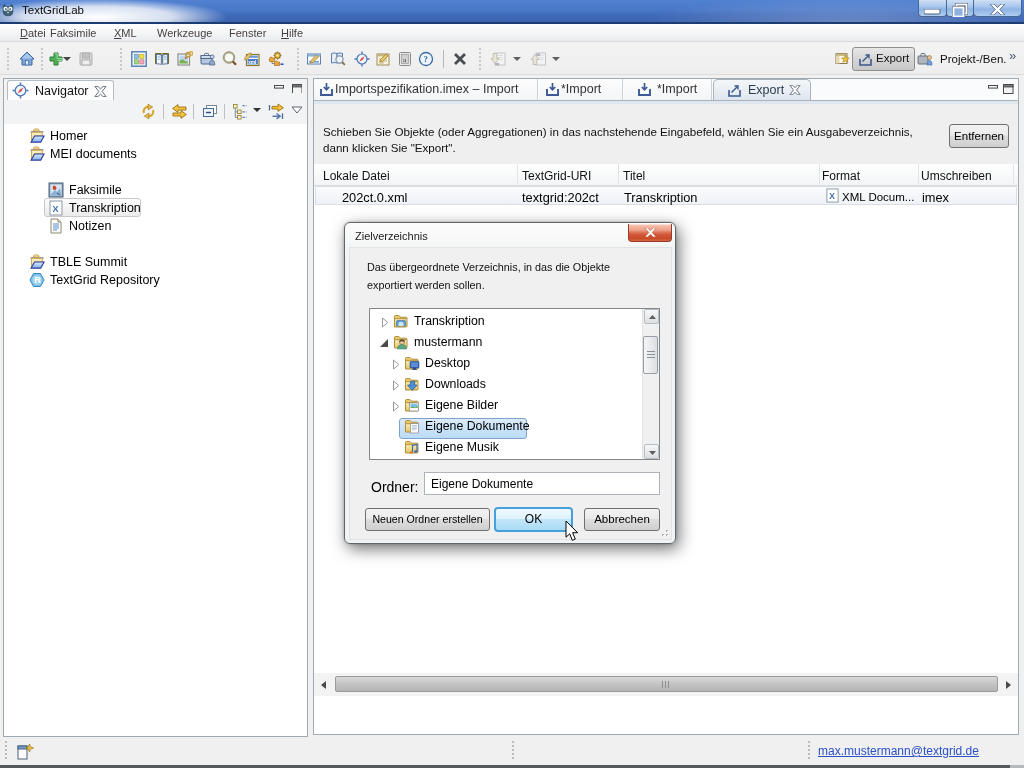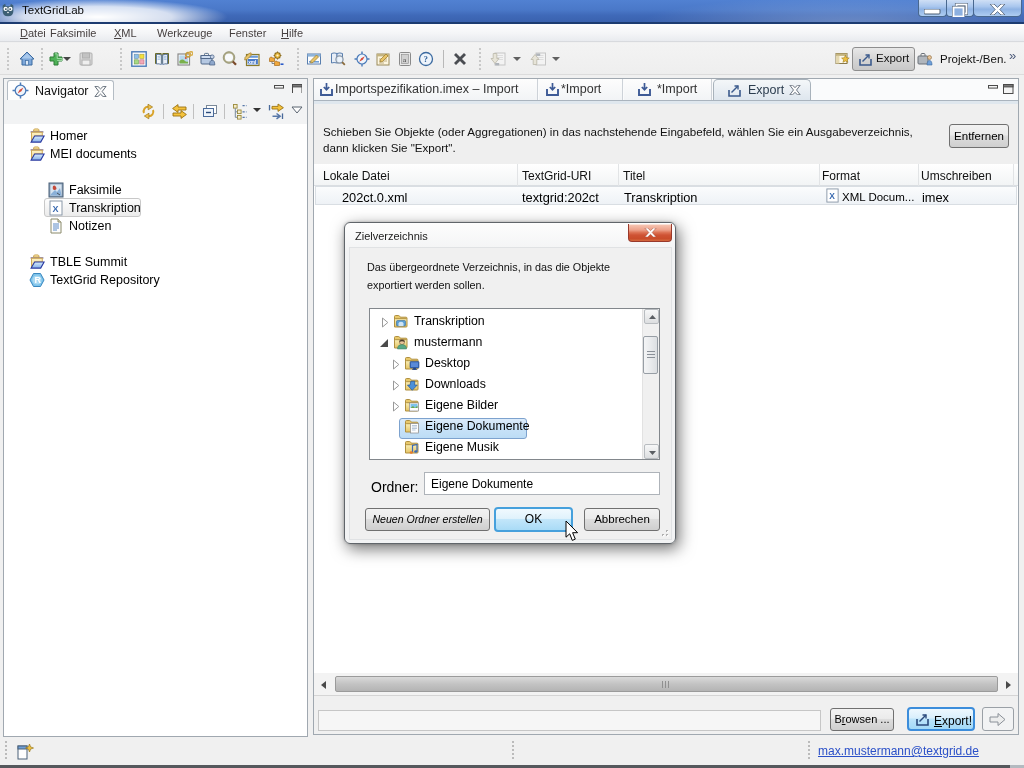--- a/index.html
+++ b/index.html
@@ -106,21 +106,21 @@
 #dlg-sel { position:absolute; left:29px; top:109px; width:128px; height:21px; border:1px solid #7da2ce; border-radius:3px;
   background:linear-gradient(180deg,#dcebfa,#c8e2f8 50%,#bcdcf5); }
 #dlg-scroll { position:absolute; right:0; top:0; width:17px; height:150px; background:#f0f0f0; border-left:1px solid #e2e2e2; }
 .sbtn { position:absolute; left:1px; width:15px; height:15px; border:1px solid #b8bcc0; border-radius:2px; background:linear-gradient(180deg,#f6f7f8,#eaebec 50%,#dcdee0); }
 #dlg-thumb { position:absolute; left:0px; top:27px; width:15px; height:38px; border:1px solid #979ea5; border-radius:2px;
   background:linear-gradient(90deg,#f4f5f6,#e9ebed 50%,#dcdfe2); }
 #dlg-ordner-lbl { position:absolute; left:21px; top:231px; font-size:14px; }
 #dlg-ordner { position:absolute; left:74px; top:224px; width:236px; height:23px; background:#fff; border:1px solid #aeb3b9; }
 #dlg-ordner span { position:absolute; left:6px; top:4px; font-size:12px; }
 .dbtn { position:absolute; top:260px; height:23px; line-height:21px; white-space:nowrap; }
-#dbtn-neu { left:15px; width:125px; font-size:10.6px;font-style:italic; }
+#dbtn-neu { left:15px; width:125px; font-size:10.6px; }
 #dbtn-ok { position:absolute; left:144px; top:259px; width:79px; height:25px; border:2px solid #46a0dc; border-radius:4px; line-height:21px; text-align:center; font-size:12px;
   background:linear-gradient(180deg,#f0f9fe,#e0f2fc 45%,#c2e6fa 50%,#a9dbf6); }
 #dbtn-abb { left:234px; width:76px; font-size:11.5px; }
 </style>
 </head>
 <body>
 
 <svg width="0" height="0" style="position:absolute">
 <defs>
 <g id="fold">
@@ -547,37 +547,20 @@
     <span class="td" style="left:606px">imex</span>
   </div>
   <div id="ed-white"></div>
   <div id="ed-hscroll">
     <div class="hs-arrow" style="left:7px;border-right:5px solid #4a4a4a"></div>
     <div id="hs-thumb">
       <div style="position:absolute;left:326px;top:4px;width:8px;height:7px;background-image:repeating-linear-gradient(90deg,#909090 0 1px,transparent 1px 3px)"></div>
     </div>
     <div class="hs-arrow" style="left:692px;border-left:5px solid #4a4a4a"></div>
   </div>
-  <div id="ed-bottom">
-    <div id="ed-field"></div>
-    <div class="w7btn" id="btn-browsen">B<u>r</u>owsen ...</div>
-    <div id="btn-export">
-      <svg style="position:absolute;left:6px;top:3px" width="16" height="16" viewBox="0 0 16 16">
-        <path d="M2 7 V13 H13 V7" fill="none" stroke="#2b4a7c" stroke-width="1.6"></path>
-        <path d="M4.5 9.5 L11 3" stroke="#2b4a7c" stroke-width="1.4"></path>
-        <path d="M7.5 3 L11 3 L11 6.5" fill="none" stroke="#2b4a7c" stroke-width="1.4"></path>
-      </svg>
-      <span style="position:absolute;left:25px;top:5px"><u>E</u>xport!</span>
-    </div>
-    <div id="btn-arrow">
-      <svg style="position:absolute;left:6px;top:4px" width="17" height="15" viewBox="0 0 17 15">
-        <path d="M1 5 L9 5 L9 1.5 L16 7.5 L9 13.5 L9 10 L1 10 Z" fill="#eceded" stroke="#8a9098" stroke-width="1"></path>
-      </svg>
-    </div>
-  </div>
 </div>
 
 <div class="abs" id="statusbar">
   <div class="sgrip" style="left:5px"></div>
   <div class="sgrip" style="left:512px"></div>
   <div class="sgrip" style="left:808px"></div>
   <svg style="position:absolute;left:16px;top:5px" width="18" height="18" viewBox="0 0 18 18">
     <rect x="2" y="4" width="9" height="13" fill="#fdfdfd" stroke="#4a6078"></rect>
     <rect x="2" y="4" width="9" height="3" fill="#6f9fd8" stroke="#4a6078"></rect>
     <path d="M13.5 2 L14.6 4.9 L17.5 6 L14.6 7.1 L13.5 10 L12.4 7.1 L9.5 6 L12.4 4.9 Z" fill="#f0c040" stroke="#9a7a1a" stroke-width=".7"></path>

